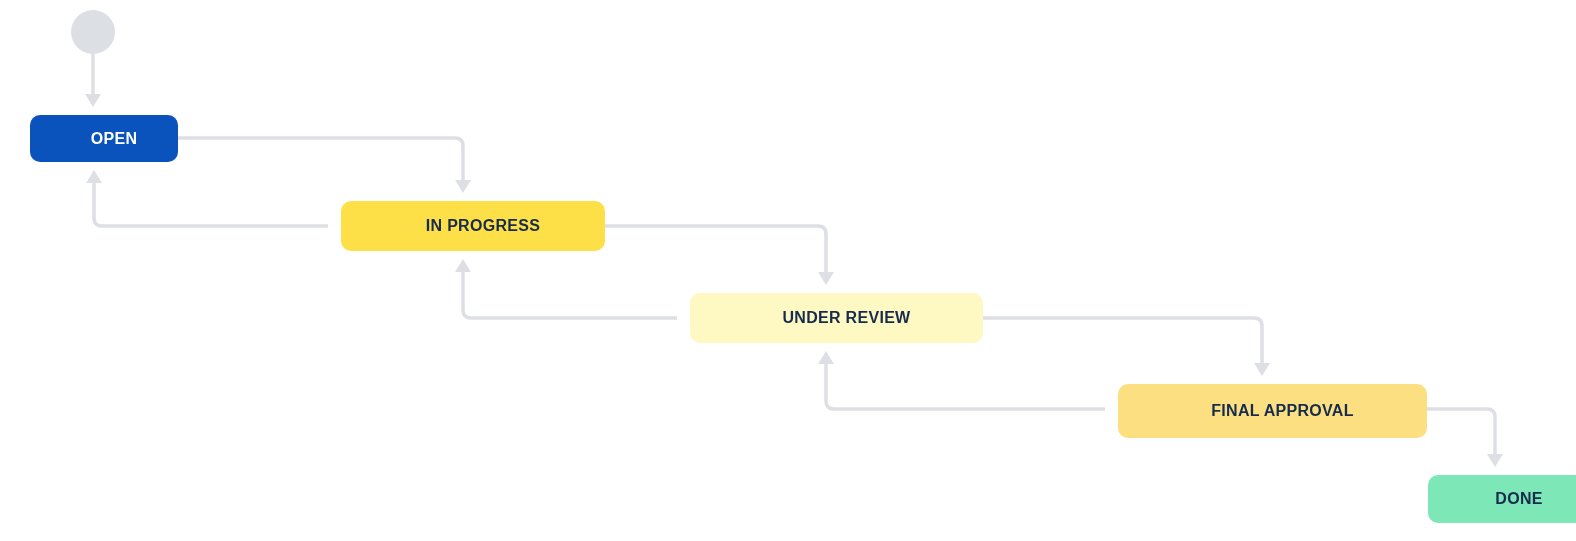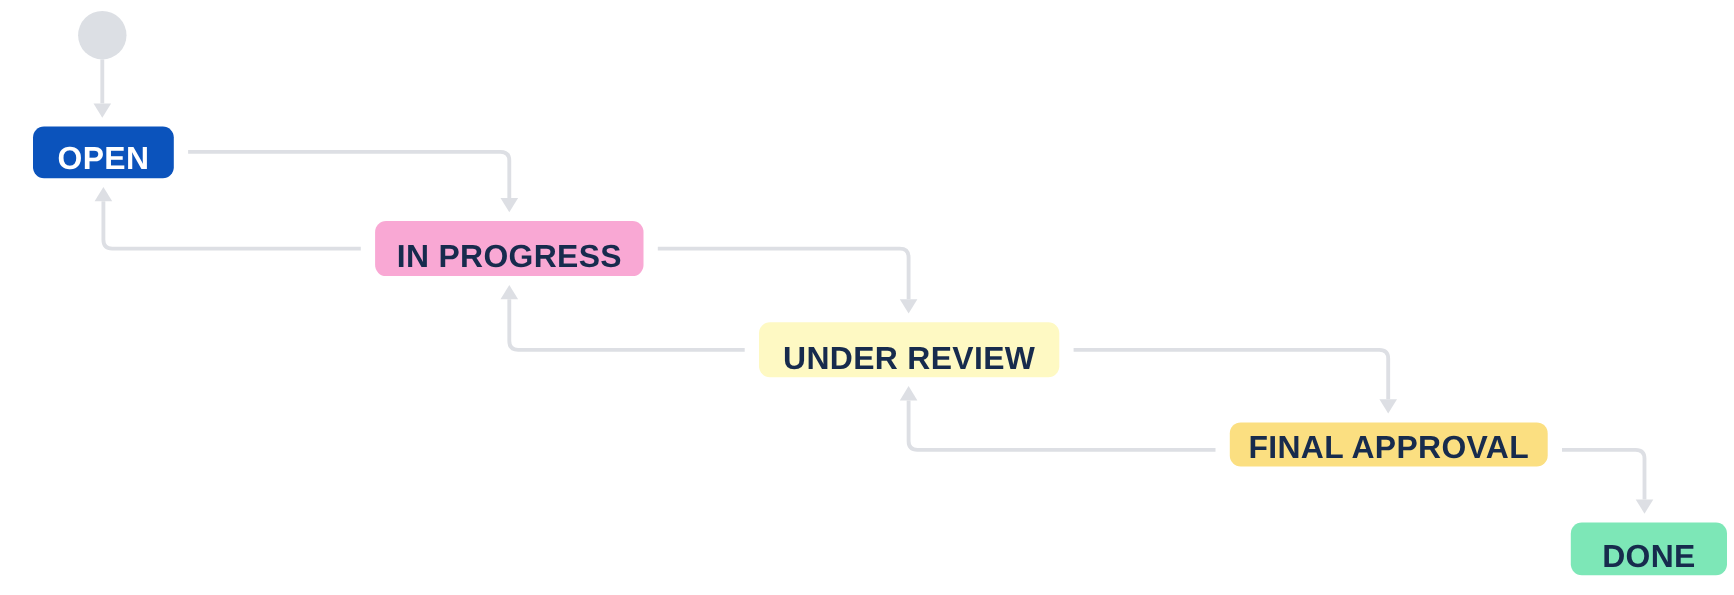--- a/index.html
+++ b/index.html
@@ -19,41 +19,42 @@
   .connector-layer {
     position: absolute;
     top: 0;
     left: 0;
     width: 1576px;
     height: 541px;
   }
   .node {
     position: absolute;
     display: flex;
-    align-items: flex-end;
+    align-items: center;
     justify-content: center;
     border-radius: 10px;
     font-weight: 700;
-    font-size: 29px;
+    font-size: 16px;
     letter-spacing: 0.3px;
     white-space: nowrap;
     user-select: none;
+    padding-left: 20px;
   }
   .start-circle {
     position: absolute;
     left: 71px;
     top: 10px;
     width: 44px;
     height: 44px;
     border-radius: 50%;
   }
   .node-open            { left: 30px;   top: 115px; width: 128px; height: 47px; }
   .node-in-progress     { left: 341px;  top: 201px; width: 244px; height: 50px; }
   .node-under-review    { left: 690px;  top: 293px; width: 273px; height: 50px; }
-  .node-final-approval  { left: 1118px; top: 384px; width: 289px; height: 40px; }
+  .node-final-approval  { left: 1118px; top: 384px; width: 289px; height: 54px; }
   .node-done            { left: 1428px; top: 475px; width: 142px; height: 48px; }
   .t-line {
     fill: none;
     stroke-width: 3.5px;
   }
 </style>
 </head>
 <body>
 
 <div class="canvas">
@@ -100,21 +101,21 @@
       <polygon points="1487,454 1503,454 1495,467" fill="#DDDFE4"></polygon>
     </g>
   </svg>
 
   <div class="start-circle" style="background-color: rgb(220, 223, 228);"></div>
 
   <div class="node node-open" style="background-color: rgb(11, 83, 188); color: rgb(255, 255, 255);">
     <span>OPEN</span>
   </div>
 
-  <div class="node node-in-progress" style="background-color: #f9a8d4; color: rgb(23, 43, 77);">
+  <div class="node node-in-progress" style="background-color: #fde047; color: rgb(23, 43, 77);">
     <span>IN PROGRESS</span>
   </div>
 
   <div class="node node-under-review" style="background-color: #fef9c3; color: rgb(23, 43, 77);">
     <span>UNDER REVIEW</span>
   </div>
 
   <div class="node node-final-approval" style="background-color: rgb(251, 223, 129); color: rgb(23, 43, 77);">
     <span>FINAL APPROVAL</span>
   </div>

